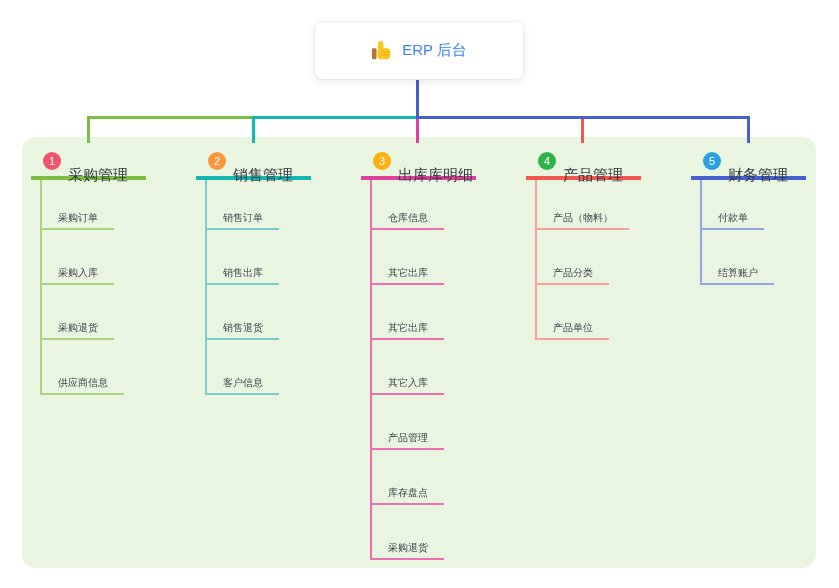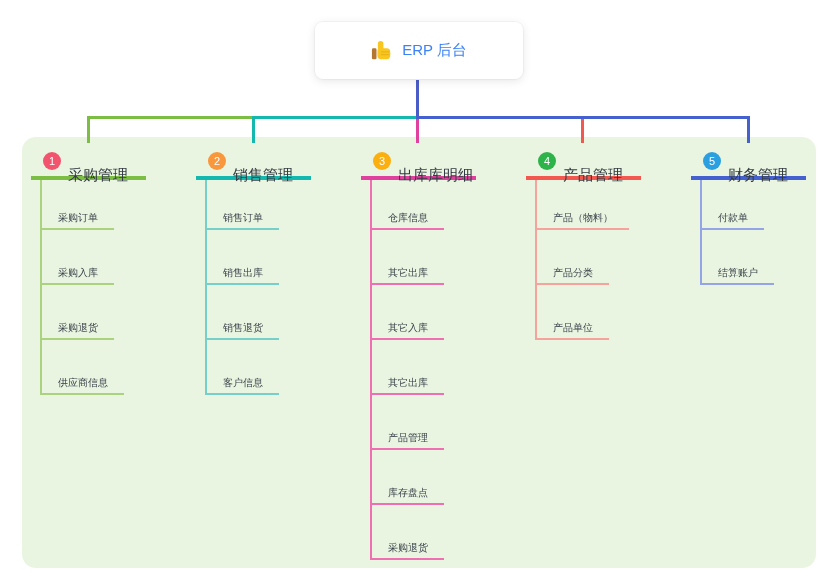--- a/index.html
+++ b/index.html
@@ -125,24 +125,24 @@
       <span class="branch-label">出库库明细</span>
     </div>
     <div class="children">
       <div class="child-row">
           <span class="child-label">仓库信息</span>
         </div>
       <div class="child-row">
           <span class="child-label">其它出库</span>
         </div>
       <div class="child-row">
-          <span class="child-label">其它入库</span>
+          <span class="child-label">其它出库</span>
         </div>
       <div class="child-row">
-          <span class="child-label">其它出库</span>
+          <span class="child-label">其它入库</span>
         </div>
       <div class="child-row">
           <span class="child-label">产品管理</span>
         </div>
       <div class="child-row">
           <span class="child-label">库存盘点</span>
         </div>
       <div class="child-row">
           <span class="child-label">采购退货</span>
         </div>

